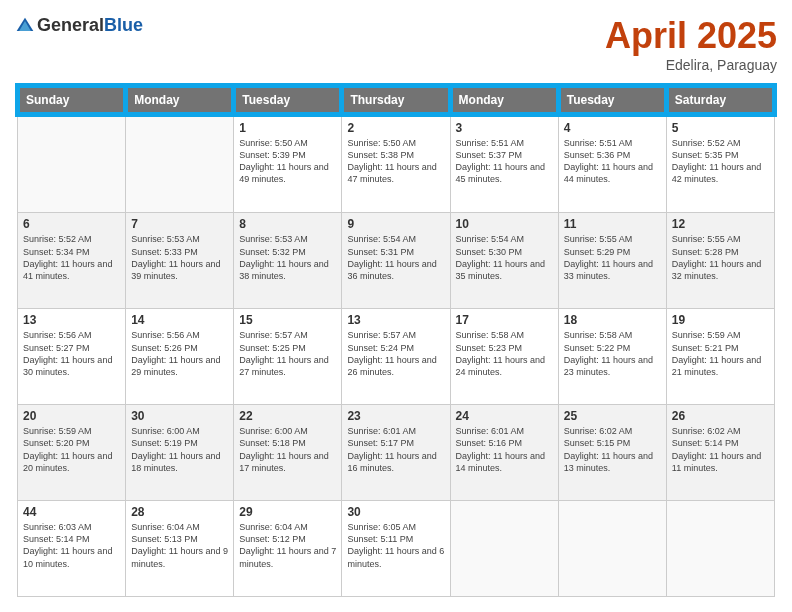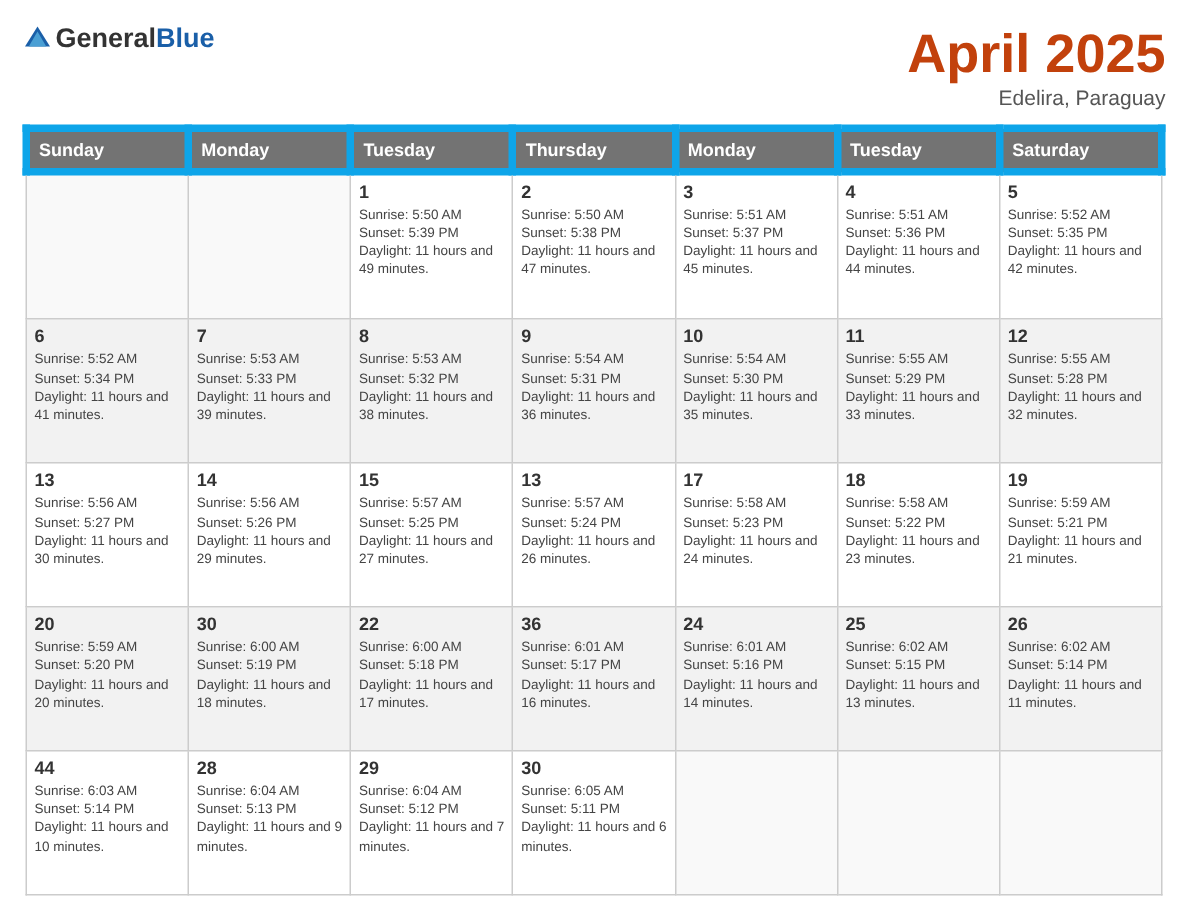--- a/index.html
+++ b/index.html
@@ -209,21 +209,21 @@
       </td>
           <td>
         <span class="day-number">30</span>
         <span class="day-info">Sunrise: 6:00 AM<br>Sunset: 5:19 PM<br>Daylight: 11 hours and 18 minutes.</span>
       </td>
           <td>
         <span class="day-number">22</span>
         <span class="day-info">Sunrise: 6:00 AM<br>Sunset: 5:18 PM<br>Daylight: 11 hours and 17 minutes.</span>
       </td>
           <td>
-        <span class="day-number">36</span>
+        <span class="day-number">23</span>
         <span class="day-info">Sunrise: 6:01 AM<br>Sunset: 5:17 PM<br>Daylight: 11 hours and 16 minutes.</span>
       </td>
           <td>
         <span class="day-number">24</span>
         <span class="day-info">Sunrise: 6:01 AM<br>Sunset: 5:16 PM<br>Daylight: 11 hours and 14 minutes.</span>
       </td>
           <td>
         <span class="day-number">25</span>
         <span class="day-info">Sunrise: 6:02 AM<br>Sunset: 5:15 PM<br>Daylight: 11 hours and 13 minutes.</span>
       </td>

